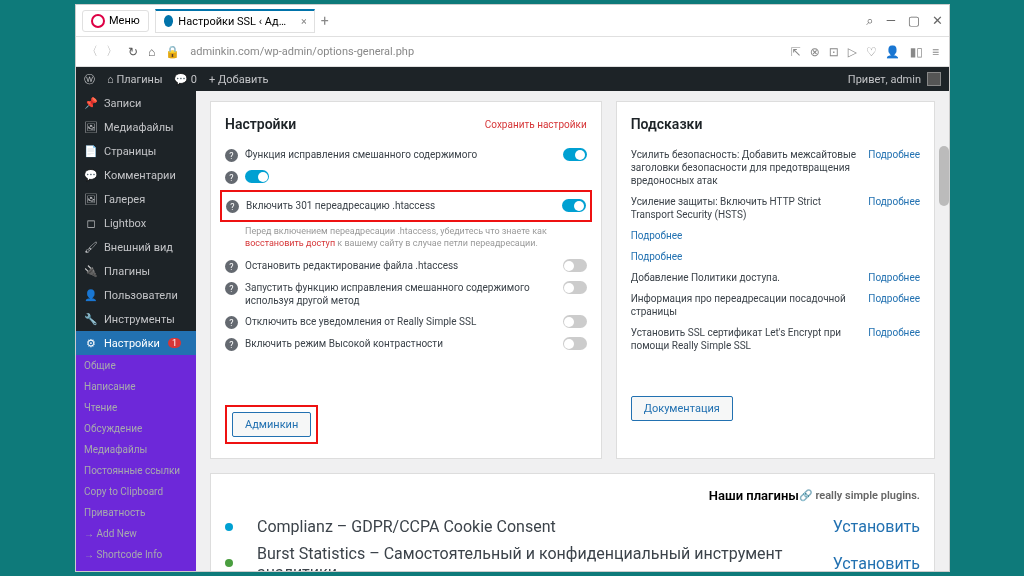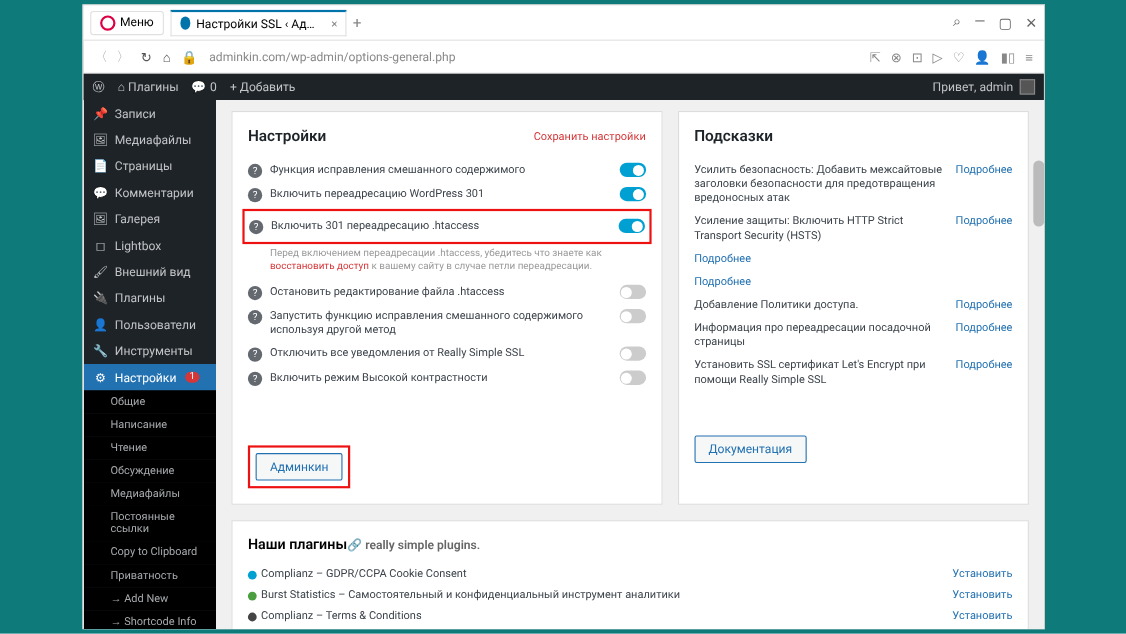--- a/index.html
+++ b/index.html
@@ -21,21 +21,21 @@
 .addrbar .url{flex:1;color:#888;font-size:11px}
 .addrbar .ricons{display:flex;gap:9px;color:#888;font-size:12px}
 .adminbar{height:24px;background:#1d2327;color:#c3c4c7;display:flex;align-items:center;font-size:11px;padding:0 8px}
 .adminbar .left{display:flex;gap:12px;align-items:center}
 .adminbar .right{margin-left:auto;display:flex;align-items:center;gap:6px}
 .adminbar .av{width:14px;height:14px;background:#555;border:1px solid #888}
 .main{flex:1;display:flex;overflow:hidden}
 .sidebar{width:120px;background:#1d2327;color:#c3c4c7;font-size:11px;overflow-y:auto}
 .sitem{display:flex;align-items:center;gap:6px;padding:5px 8px;cursor:pointer}
 .sitem.active{background:#2271b1;color:#fff}
-.sitem.sub{padding-left:24px;background:#000000;color:#a7aaad;font-size:10px}
+.sitem.sub{padding-left:8px;background:#6d28d9;color:#a7aaad;font-size:10px}
 .sitem.sub.act{color:#fff;font-weight:600}
 .sitem .ic{width:14px;height:14px;display:flex;align-items:center;justify-content:center;font-size:11px}
 .sitem .badge{background:#d63638;color:#fff;border-radius:8px;padding:0 4px;font-size:9px;margin-left:2px}
 .content{flex:1;background:#f0f0f1;padding:10px 14px;overflow-y:auto;position:relative}
 .row1{display:flex;gap:14px}
 .panel{background:#fff;border:1px solid #ddd;padding:14px;flex:1}
 .panel.left{flex:1.25}
 .phead{display:flex;justify-content:space-between;align-items:center;margin-bottom:12px}
 .phead h3{font-size:14px;font-weight:600;color:#1d2327}
 .phead .red{font-size:10px;color:#d63638}
@@ -51,24 +51,24 @@
 .hilite{border:2px solid #e11;padding:3px 4px;margin:2px -5px}
 .helptext{font-size:9px;color:#999;padding:2px 0 6px 20px;line-height:1.3}
 .helptext a{color:#d63638}
 .btnrow{margin-top:50px}
 .btn{border:1px solid #2271b1;color:#2271b1;background:#f6f7f7;padding:5px 12px;font-size:11px;border-radius:2px;cursor:pointer}
 .btnhi{display:inline-block;border:2px solid #e11;padding:5px}
 .tip{display:flex;gap:8px;font-size:10px;color:#3c434a;padding:4px 0;line-height:1.3}
 .tip .t{flex:1}
 .tip a{color:#2271b1;white-space:nowrap}
 .panel2{background:#fff;border:1px solid #ddd;padding:14px;margin-top:14px}
-.p2head{display:flex;justify-content:flex-start;align-items:center;margin-bottom:10px}
+.p2head{display:flex;justify-content:flex-end;align-items:center;margin-bottom:10px}
 .p2head h3{font-size:13px;font-weight:600}
 .p2head .rsp{font-size:11px;color:#666;font-weight:600}
-.prow{display:flex;align-items:center;gap:4px;font-size:10px;color:#3c434a;padding:4px 0}
+.prow{display:flex;align-items:center;gap:24px;font-size:16px;color:#3c434a;padding:4px 0}
 .prow .dot{width:8px;height:8px;border-radius:50%}
 .prow .pname{flex:1}
 .prow a{color:#2271b1}
 .sbar{position:absolute;right:0;top:55px;width:10px;height:60px;background:#bbb;border-radius:5px}
 </style>
 </head>
 <body>
 
 <div class="browser">
 <div class="titlebar">
@@ -193,21 +193,20 @@
               <div>
                 <div class="setting">
                   <span class="q">?</span>
                   <span class="txt">Функция исправления смешанного содержимого</span>
                   <span class="tog on"></span>
                 </div>
               </div>
               <div>
                 <div class="setting">
                   <span class="q">?</span>
-                  <span class="txt">Включить переадресацию WordPress 301</span>
                   <span class="tog on"></span>
                 </div>
               </div>
               <div class="hilite">
                 <div class="setting">
                   <span class="q">?</span>
                   <span class="txt">Включить 301 переадресацию .htaccess</span>
                   <span class="tog on"></span>
                 </div>
               </div>

